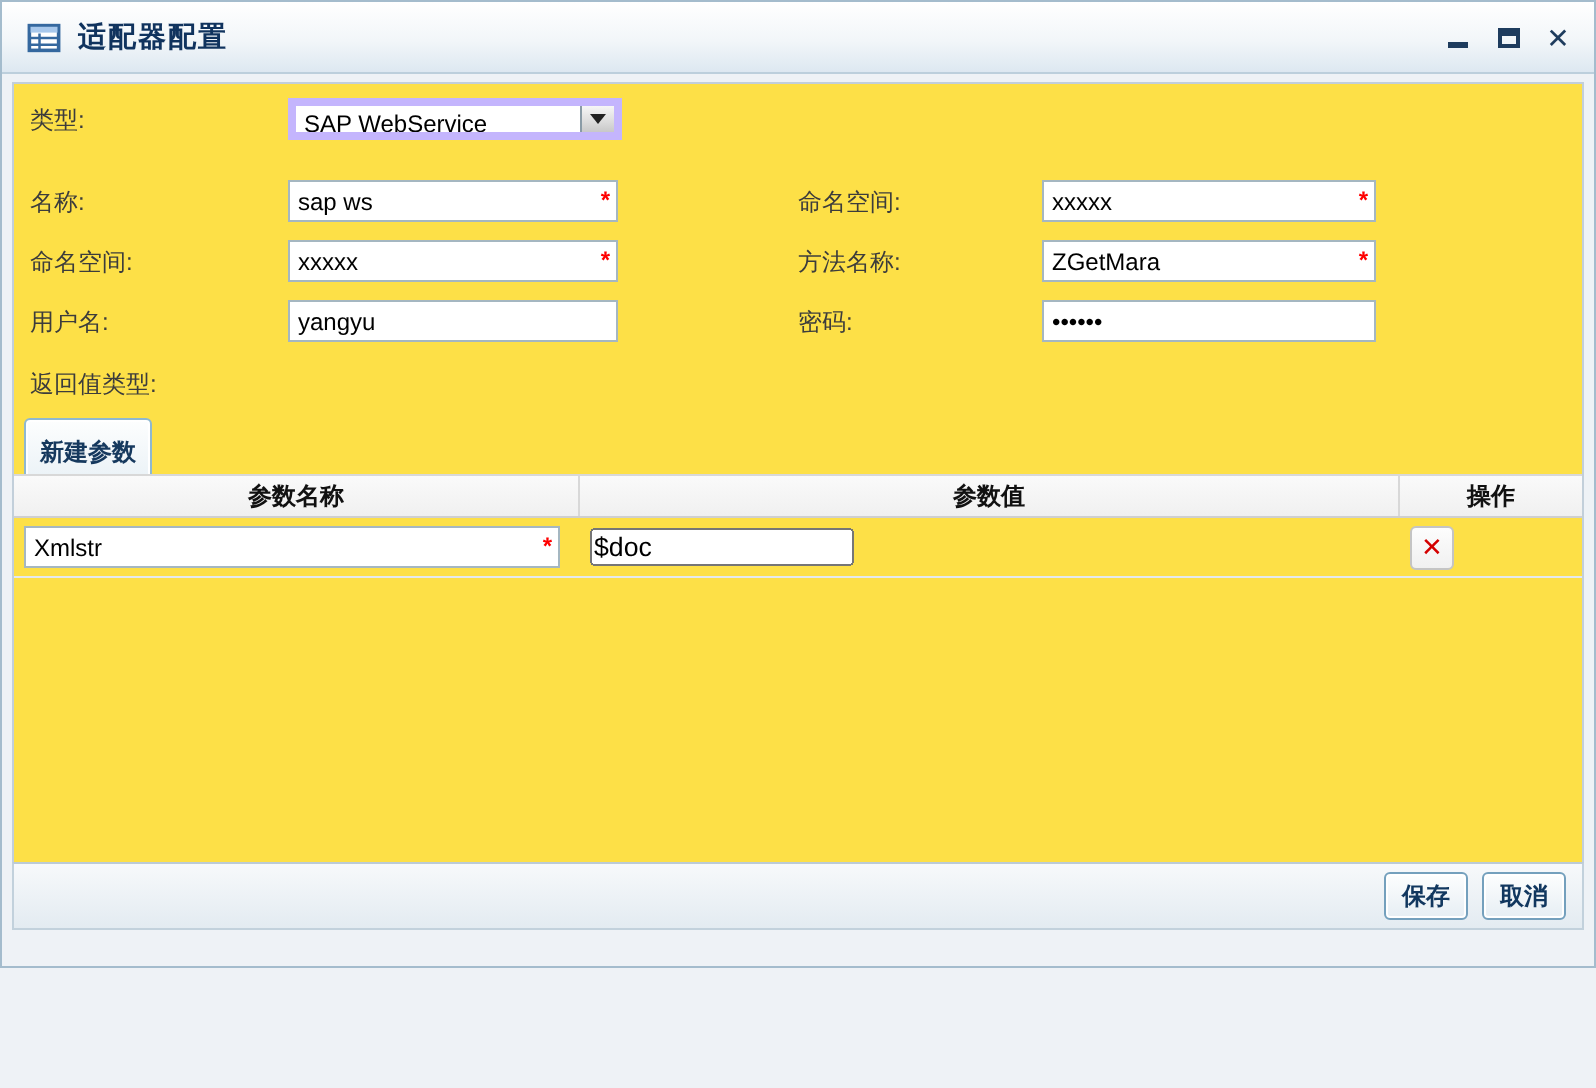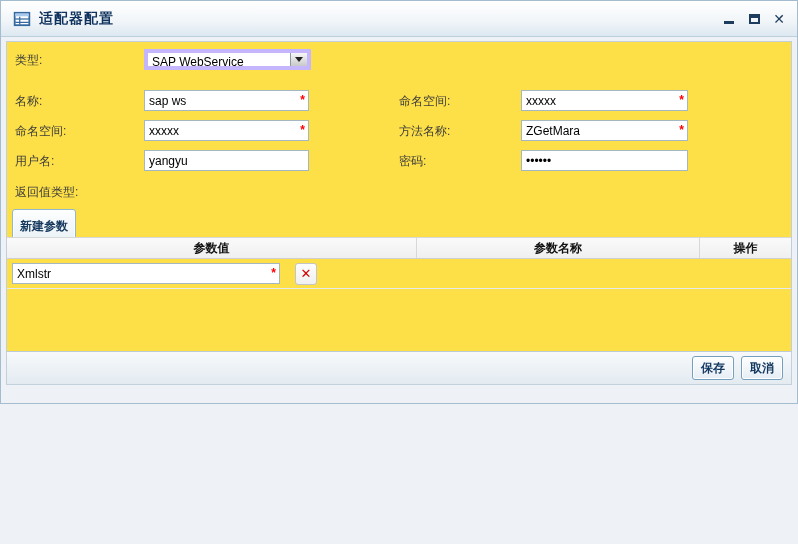--- a/index.html
+++ b/index.html
@@ -1,20 +1,20 @@
 <!DOCTYPE html>
 <html><head>
 <meta charset="utf-8">
 <style>
   * { margin:0; padding:0; box-sizing:border-box; }
   html,body { width:798px; height:544px; font-family:"Liberation Sans","DejaVu Sans",sans-serif; }
   body { background:#eef2f6; }
 
   .window {
-    position:relative; width:798px; height:404px;
+    position:relative; width:798px; height:484px;
     background:#eef2f6;
     border:1px solid #a4bccd;
     overflow:hidden;
   }
 
   
   .titlebar {
     position:absolute; left:0; top:0; right:0; height:36px;
     background:linear-gradient(#ffffff, #f2f6f9 55%, #dde8f1);
     border-bottom:1px solid #bccfdc;
@@ -194,31 +194,34 @@
     <div class="input-wrap" style="left:514px; top:108px; width:167px;">
       <input type="text" class="no-star" value="••••••" style="">
     </div>
 
     <span class="field-label" style="left:8px; top:140px;">返回值类型:</span>
 
     <button class="btn-small" style="left:5px; top:167px;">新建参数</button>
 
     <div class="param-table">
       <div class="pt-header">
+        <div class="pt-hcell col-name">参数名称</div>
         <div class="pt-hcell col-value">参数值</div>
-        <div class="pt-hcell col-name">参数名称</div>
         <div class="pt-hcell col-op">操作</div>
       </div>
       <div class="pt-row">
         <div class="pt-cell col-name">
           <span class="cell-input-wrap">
             <input type="text" class="name-input" value="Xmlstr" style="">
             <span class="req">*</span>
           </span>
         </div>
+        <div class="pt-cell col-value value-input-wrap">
+          <input type="text" class="focused" value="$doc" style="">
+        </div>
         <div class="pt-cell col-op">
           <span class="btn-del">
             <span class="del-x">✕</span>
           </span>
         </div>
       </div>
     </div>
 
   </div>
 

